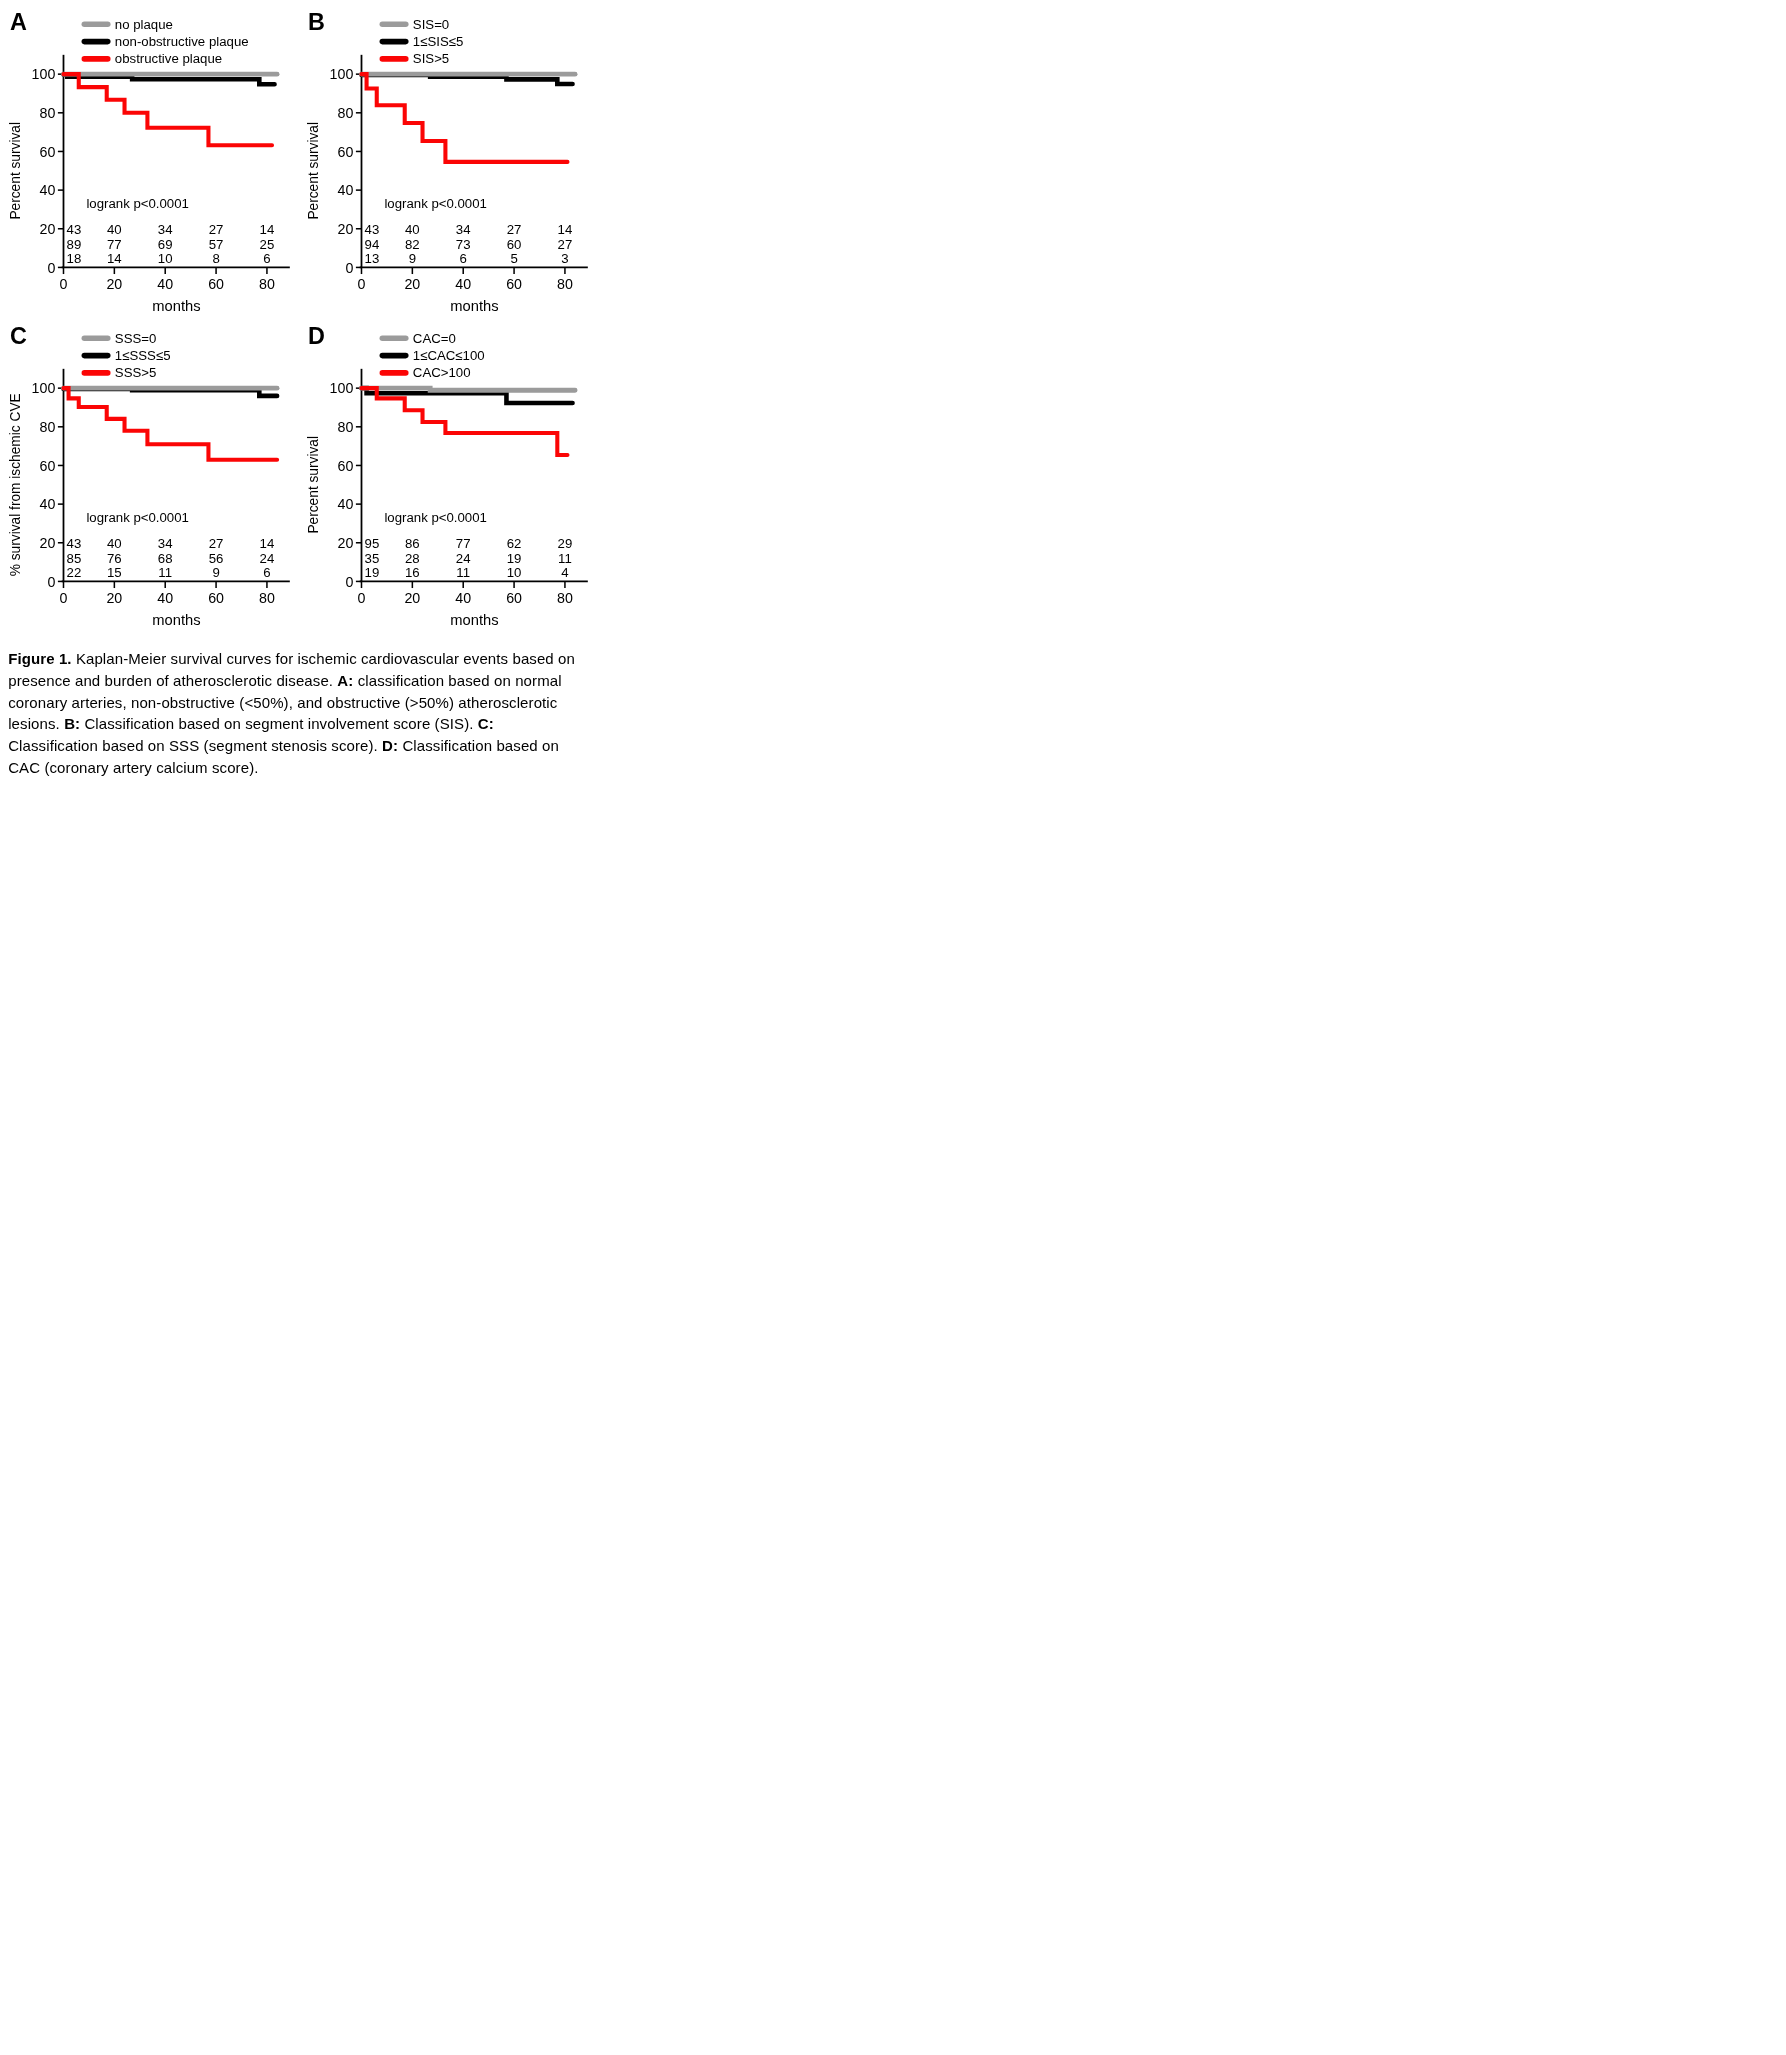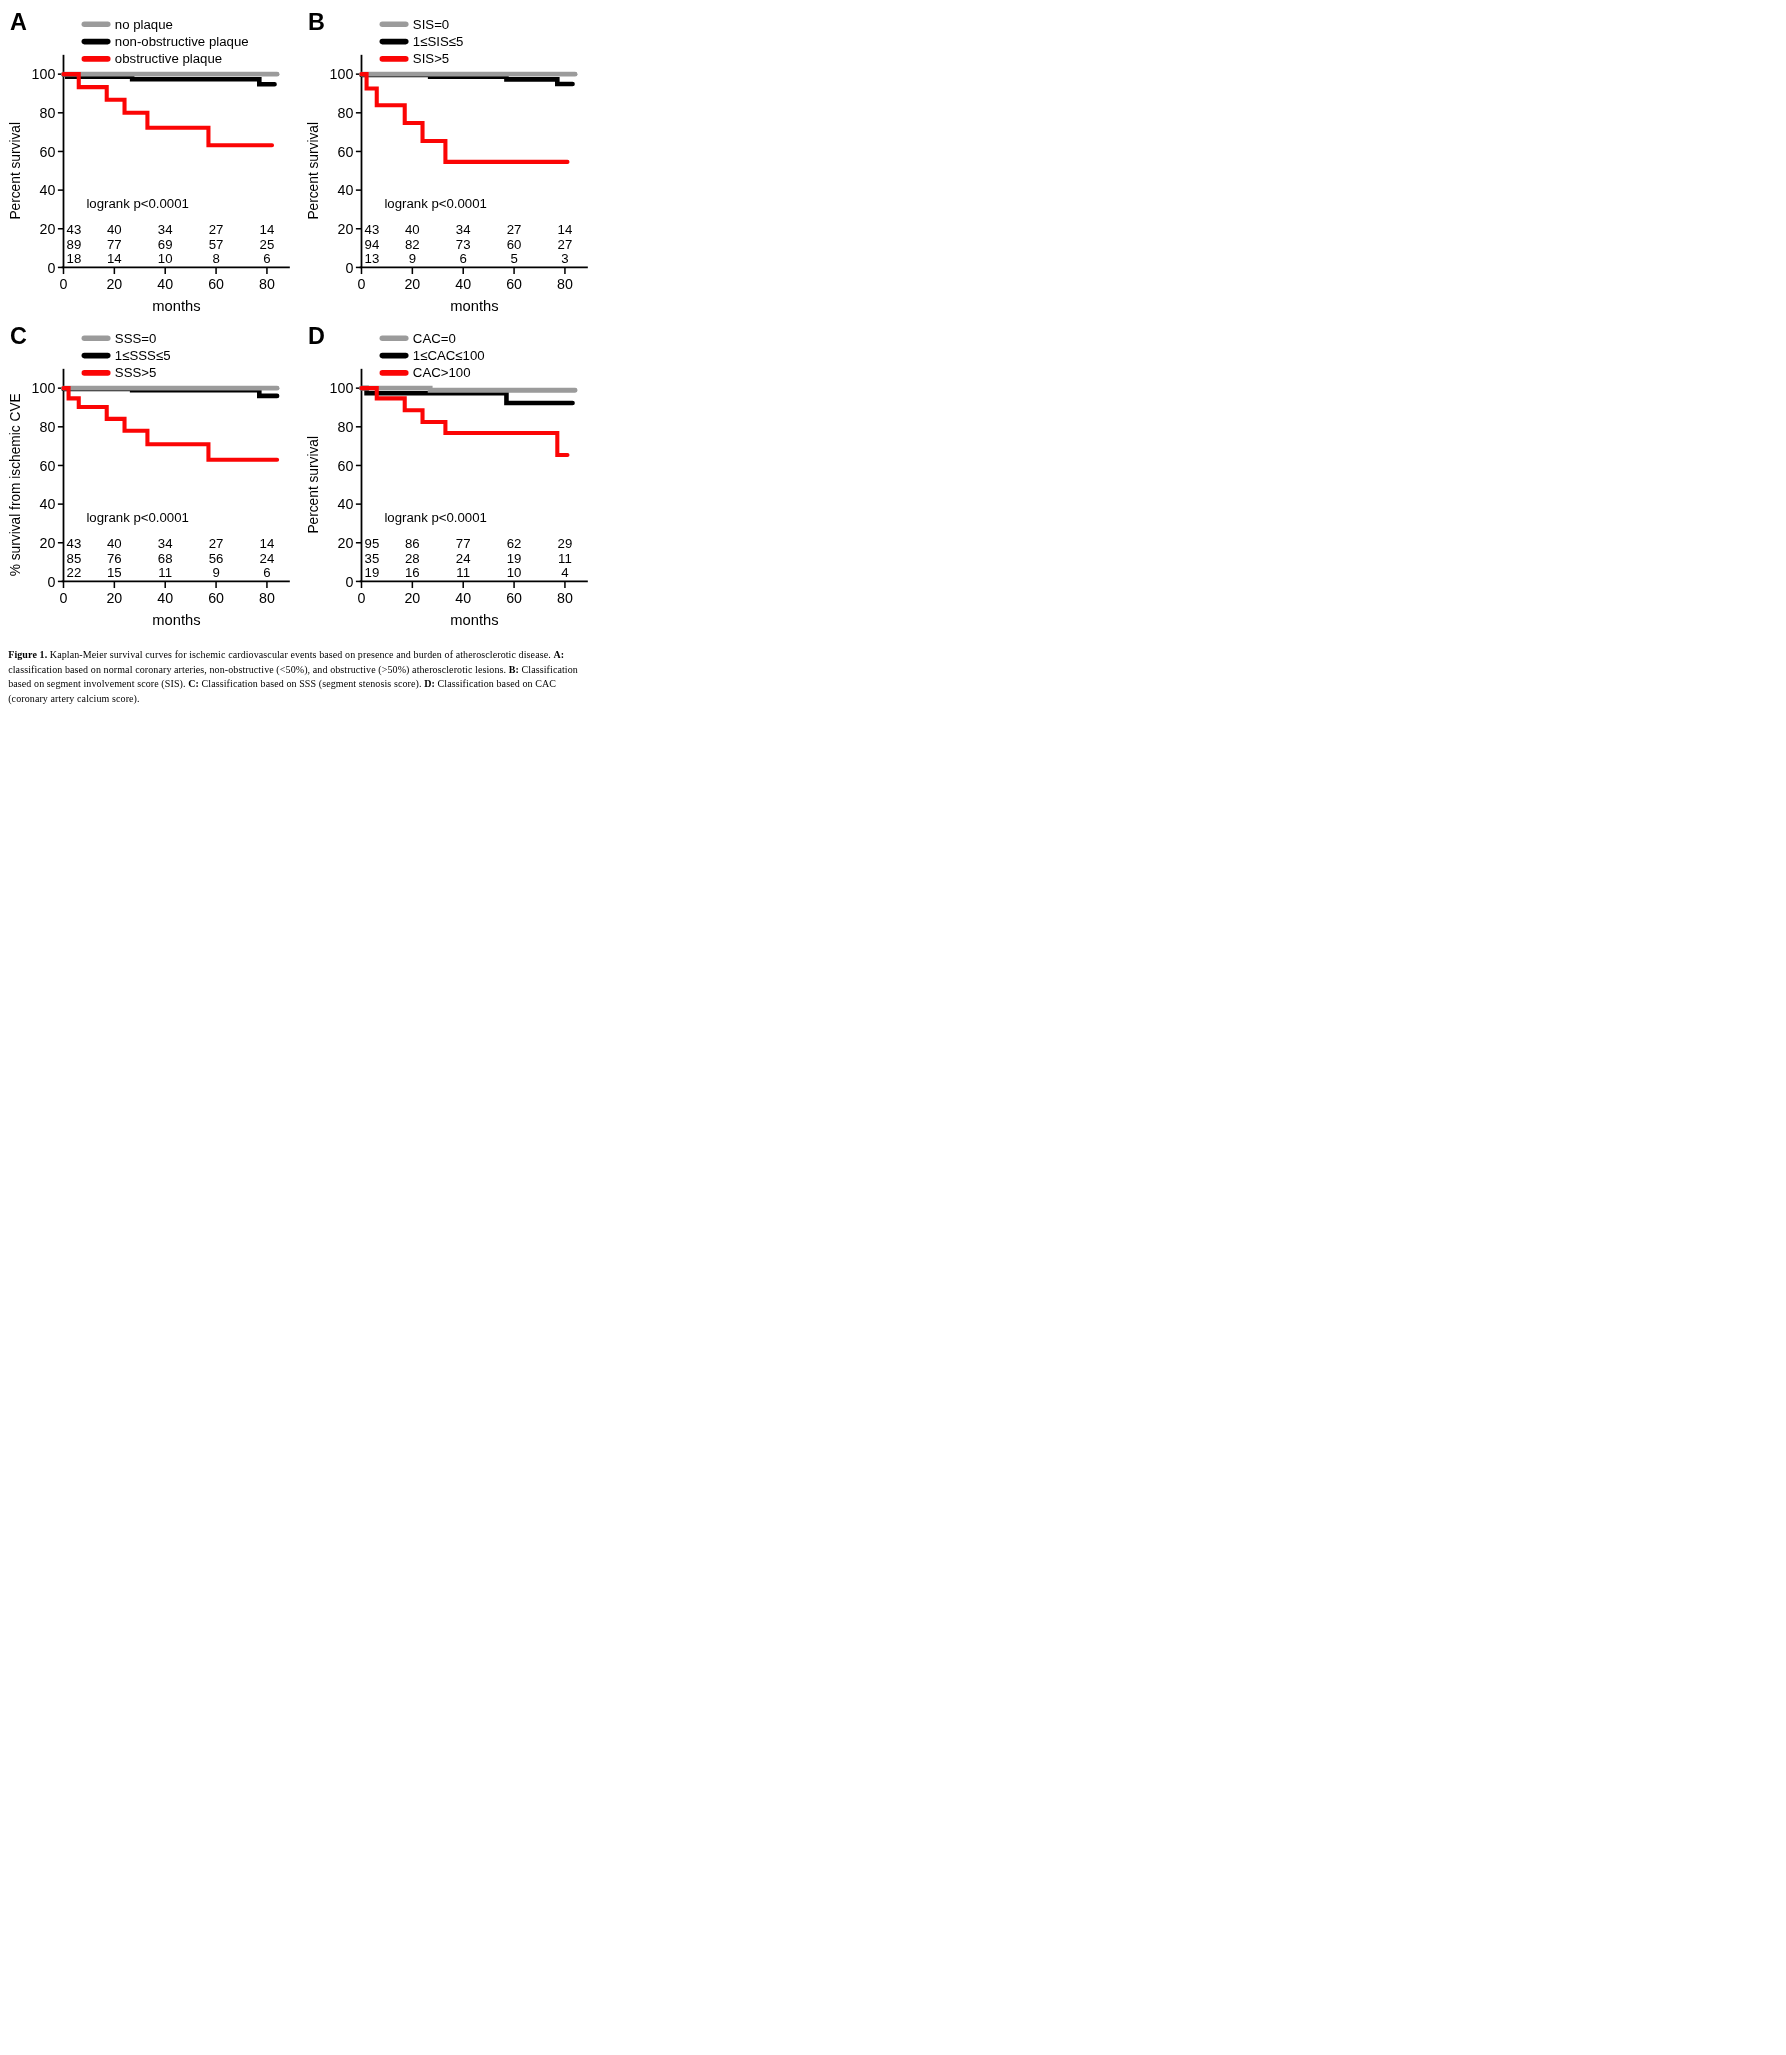--- a/index.html
+++ b/index.html
@@ -9,21 +9,21 @@
   .panel{width:295px;}
   .panel svg{display:block;width:295px;height:auto;}
   svg text{font-family:"Liberation Sans",sans-serif;fill:#000;}
   .letter{font-size:46px;font-weight:bold;}
   .legend-t{font-size:26px;}
   .tick{font-size:28px;}
   .axis-label{font-size:27px;}
   .xlab{font-size:29px;}
   .annot{font-size:26px;}
   .nrisk{font-size:26px;font-weight:500;}
-  .caption{padding:17.4px 17.4px 21.5px 8.2px;font-size:10px;line-height:1.45;letter-spacing:0.1px;font-family:Liberation Serif, serif;}
+  .caption{padding:17.4px 17.4px 21.5px 8.2px;font-size:15px;line-height:1.45;letter-spacing:0.1px;}
   .caption b{font-weight:bold;}
 </style>
 </head>
 <body>
 
 <div class="grid">
     <div class="panel">
       <svg viewBox="0 0 580 612">
         <text x="10" y="48" class="letter">A</text>
         <line x1="156" y1="36" x2="202" y2="36" stroke="#9b9b9b" stroke-width="11" stroke-linecap="round"></line>

